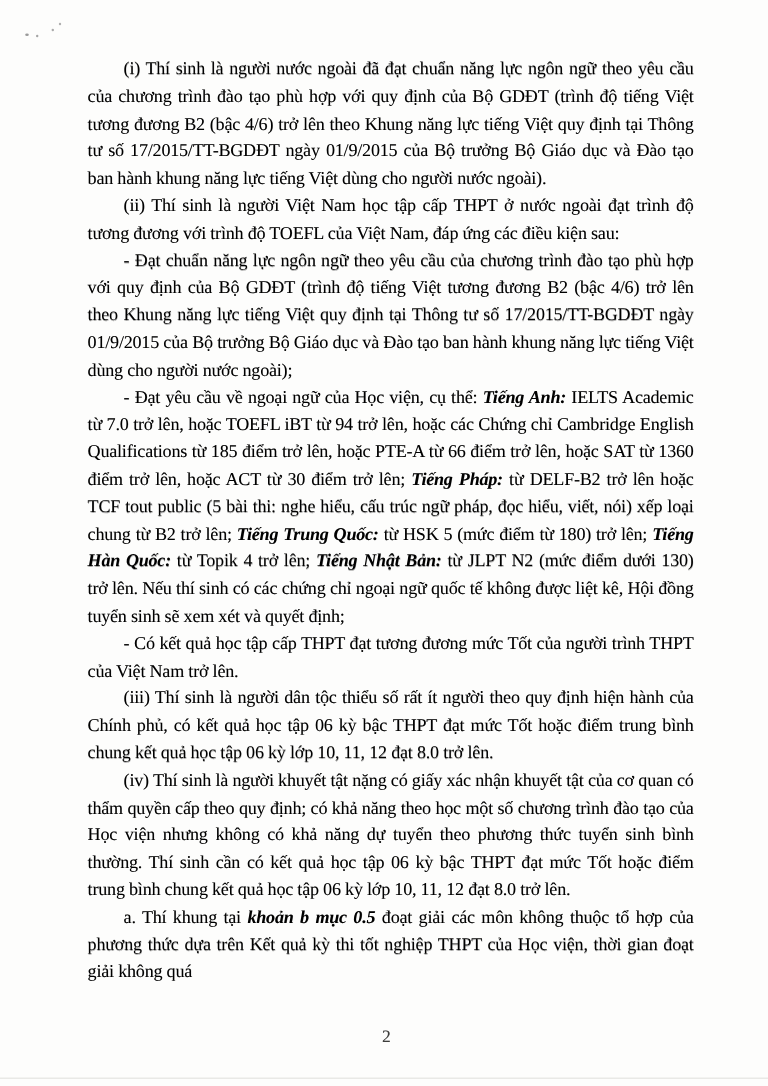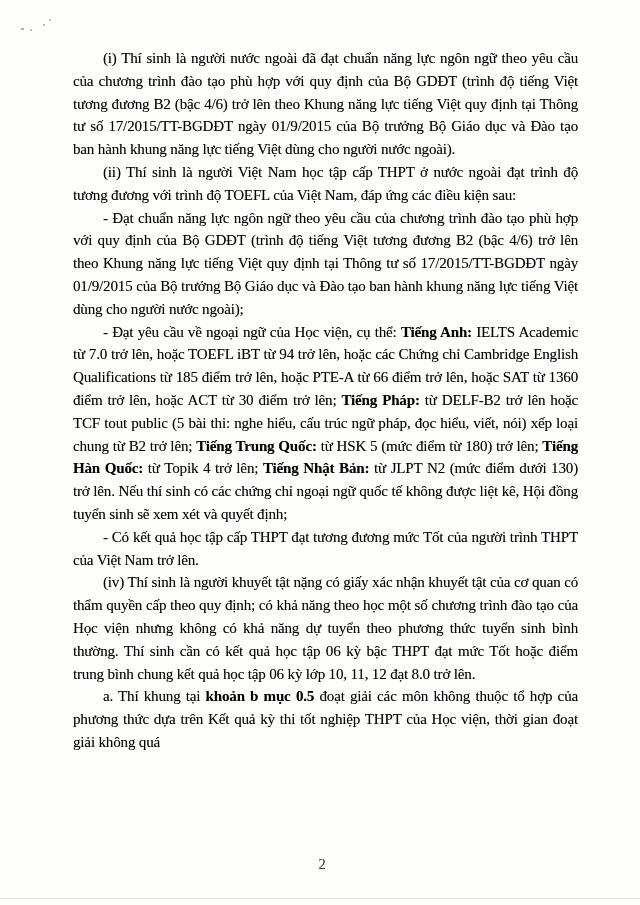--- a/index.html
+++ b/index.html
@@ -25,21 +25,21 @@
     letter-spacing: -0.15px;
     color: #000000;
     text-align: justify;
     text-shadow: 0.2px 0.2px 0.35px rgba(70,70,70,0.45);
   }
   .para {
     margin: 0;
     text-indent: 30px;
   }
   .para .b { font-weight: bold; }
-  .para .i { }
+  .para .i { font-style: italic; }
   .para.heading { font-weight: bold; }
   .page-number {
     position: absolute;
     top: 856px;
     left: 0;
     width: 644px;
     text-align: center;
     font-family: "Liberation Serif", "DejaVu Serif", serif;
     font-size: 14.5px;
     color: #3d3d3b;
@@ -71,20 +71,21 @@
   <span class="speck s2"></span>
   <span class="speck s3"></span>
   <span class="speck s4"></span>
 
   <div class="doc-body">
       <p class="para"><span>(i) Thí sinh là người nước ngoài đã đạt chuẩn năng lực ngôn ngữ theo yêu cầu của chương trình đào tạo phù hợp với quy định của Bộ GDĐT (trình độ tiếng Việt tương đương B2 (bậc 4/6) trở lên theo Khung năng lực tiếng Việt quy định tại Thông tư số 17/2015/TT-BGDĐT ngày 01/9/2015 của Bộ trưởng Bộ Giáo dục và Đào tạo ban hành khung năng lực tiếng Việt dùng cho người nước ngoài).</span></p>
       <p class="para"><span>(ii) Thí sinh là người Việt Nam học tập cấp THPT ở nước ngoài đạt trình độ tương đương với trình độ TOEFL của Việt Nam, đáp ứng các điều kiện sau:</span></p>
       <p class="para"><span>- Đạt chuẩn năng lực ngôn ngữ theo yêu cầu của chương trình đào tạo phù hợp với quy định của Bộ GDĐT (trình độ tiếng Việt tương đương B2 (bậc 4/6) trở lên theo Khung năng lực tiếng Việt quy định tại Thông tư số 17/2015/TT-BGDĐT ngày 01/9/2015 của Bộ trưởng Bộ Giáo dục và Đào tạo ban hành khung năng lực tiếng Việt dùng cho người nước ngoài);</span></p>
       <p class="para"><span>- Đạt yêu cầu về ngoại ngữ của Học viện, cụ thể: </span><span class="b i">Tiếng Anh:</span><span> IELTS Academic từ 7.0 trở lên, hoặc TOEFL iBT từ 94 trở lên, hoặc các Chứng chỉ Cambridge English Qualifications từ 185 điểm trở lên, hoặc PTE-A từ 66 điểm trở lên, hoặc SAT từ 1360 điểm trở lên, hoặc ACT từ 30 điểm trở lên; </span><span class="b i">Tiếng Pháp:</span><span> từ DELF-B2 trở lên hoặc TCF tout public (5 bài thi: nghe hiểu, cấu trúc ngữ pháp, đọc hiểu, viết, nói) xếp loại chung từ B2 trở lên; </span><span class="b i">Tiếng Trung Quốc:</span><span> từ HSK 5 (mức điểm từ 180) trở lên; </span><span class="b i">Tiếng Hàn Quốc:</span><span> từ Topik 4 trở lên; </span><span class="b i">Tiếng Nhật Bản:</span><span> từ JLPT N2 (mức điểm dưới 130) trở lên. Nếu thí sinh có các chứng chỉ ngoại ngữ quốc tế không được liệt kê, Hội đồng tuyển sinh sẽ xem xét và quyết định;</span></p>
       <p class="para"><span>- Có kết quả học tập cấp THPT đạt tương đương mức Tốt của người trình THPT của Việt Nam trở lên.</span></p>
+      <p class="para"><span>(iii) Thí sinh là người dân tộc thiểu số rất ít người theo quy định hiện hành của Chính phủ, có kết quả học tập 06 kỳ bậc THPT đạt mức Tốt hoặc điểm trung bình chung kết quả học tập 06 kỳ lớp 10, 11, 12 đạt 8.0 trở lên.</span></p>
       <p class="para"><span>(iv) Thí sinh là người khuyết tật nặng có giấy xác nhận khuyết tật của cơ quan có thẩm quyền cấp theo quy định; có khả năng theo học một số chương trình đào tạo của Học viện nhưng không có khả năng dự tuyển theo phương thức tuyển sinh bình thường. Thí sinh cần có kết quả học tập 06 kỳ bậc THPT đạt mức Tốt hoặc điểm trung bình chung kết quả học tập 06 kỳ lớp 10, 11, 12 đạt 8.0 trở lên.</span></p>
       <p class="para"><span>a. Thí khung tại </span><span class="b i">khoản b mục 0.5</span><span> đoạt giải các môn không thuộc tổ hợp của phương thức dựa trên Kết quả kỳ thi tốt nghiệp THPT của Học viện, thời gian đoạt giải không quá</span></p>
     </div>
 
   <div class="page-number">2</div>
 
   <div class="edge-line"></div>
 </div>
 
 </body></html>

